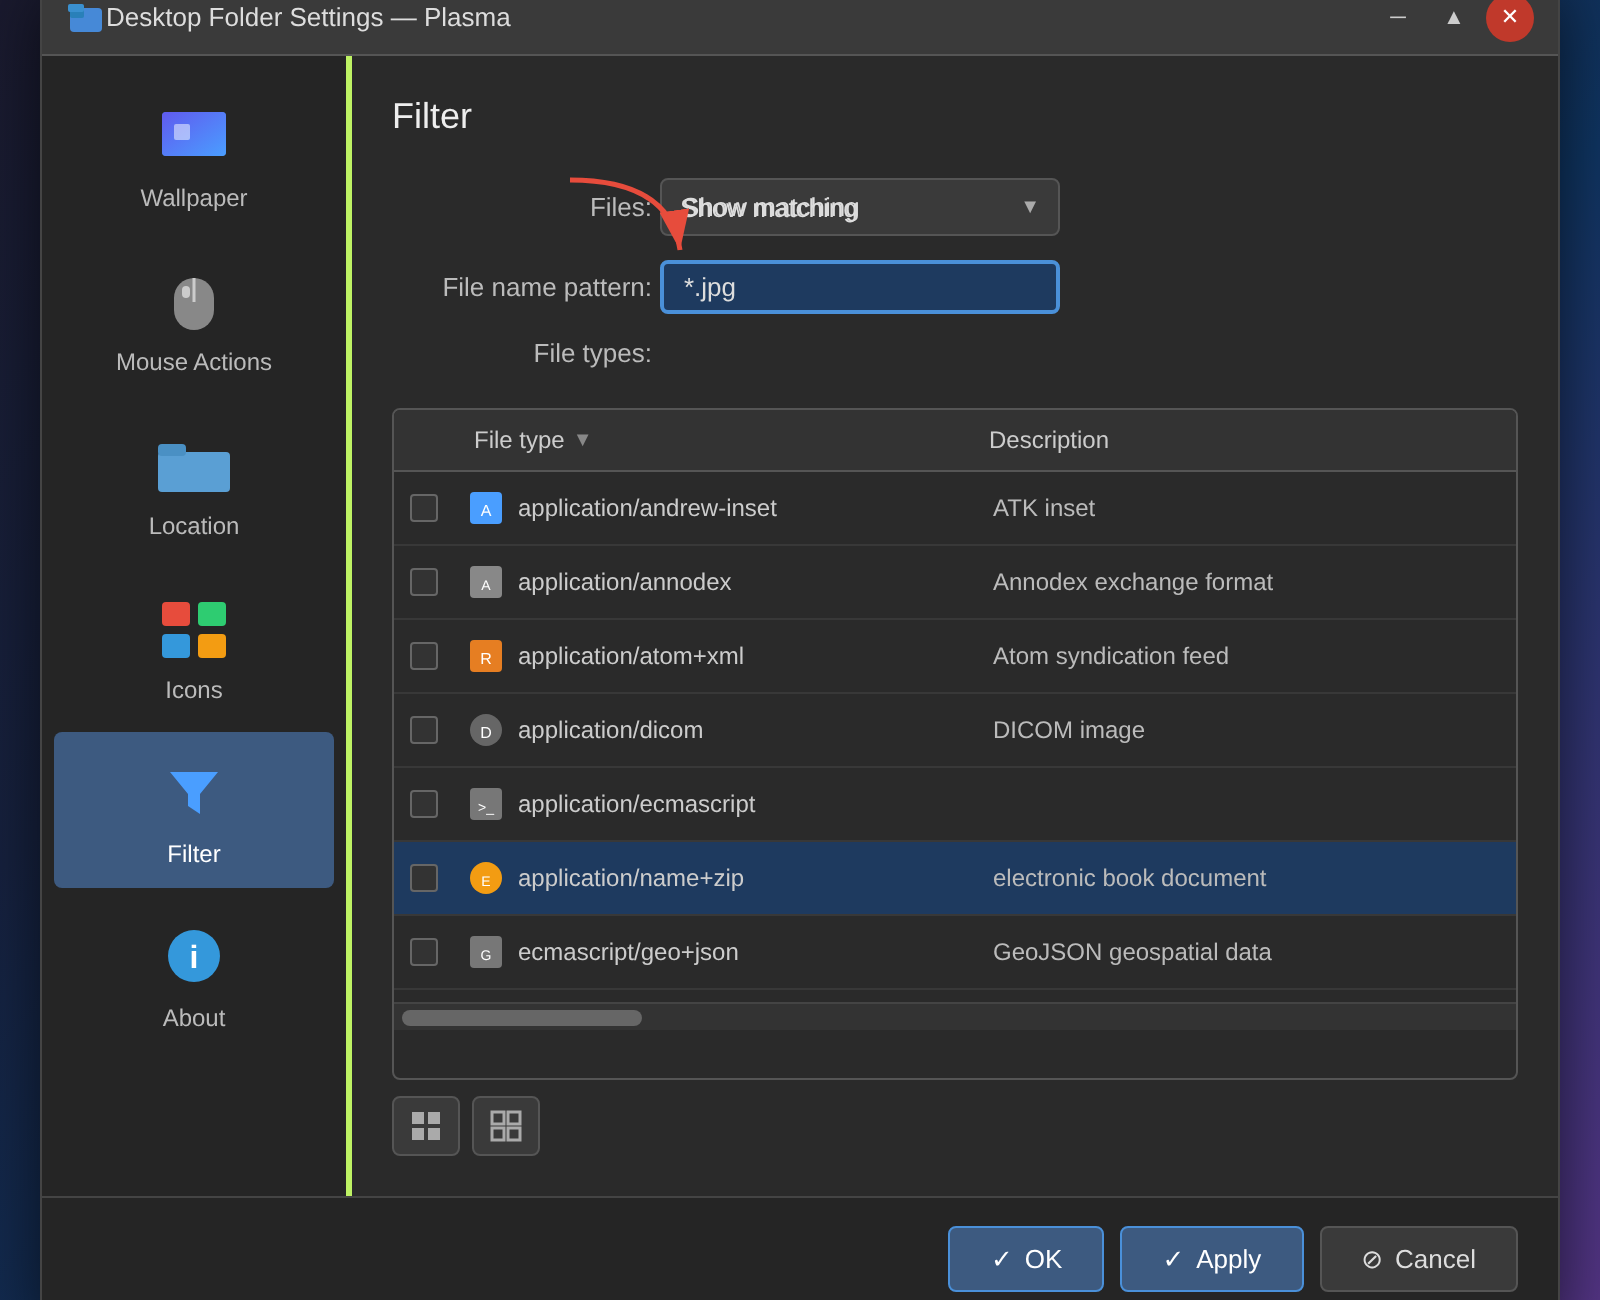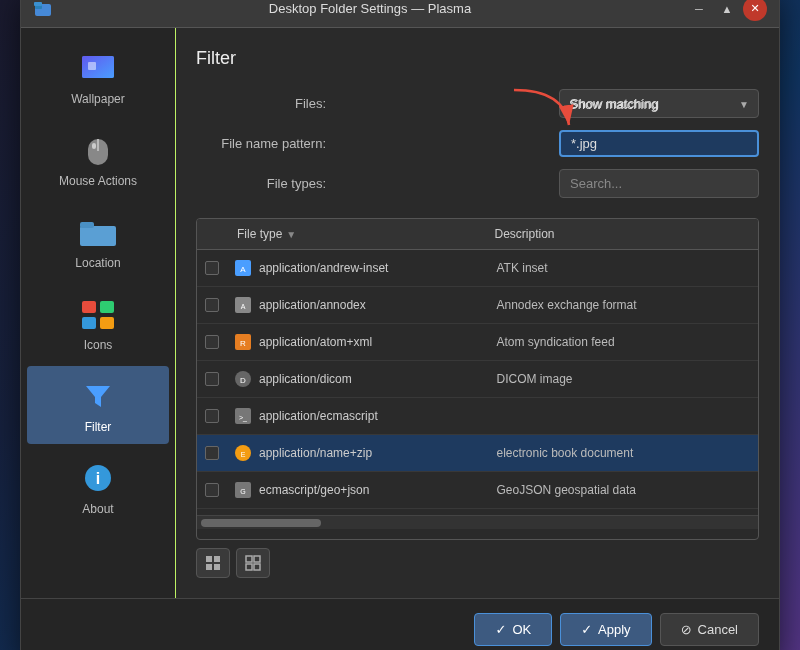--- a/index.html
+++ b/index.html
@@ -34,21 +34,21 @@
       height: 20px;
       display: flex;
       align-items: center;
       justify-content: center;
     }
     .titlebar-icon svg { width: 18px; height: 18px; }
     .titlebar-title {
       color: #ddd;
       font-size: 13px;
       flex: 1;
-      text-align: center;
+      text-align: left;
     }
     .titlebar-controls {
       display: flex;
       gap: 4px;
       align-items: center;
     }
     .title-btn {
       width: 24px;
       height: 24px;
       border-radius: 50%;
@@ -65,21 +65,21 @@
     .content-area {
       display: flex;
       height: 570px;
     }
     .sidebar {
       width: 155px;
       background: #252525;
       display: flex;
       flex-direction: column;
       padding: 8px 0;
-      border-right: 1px solid #bef264;
+      border-right: 3px solid #bef264;
     }
     .sidebar-item {
       display: flex;
       flex-direction: column;
       align-items: center;
       padding: 10px 6px;
       cursor: pointer;
       color: #bbb;
       font-size: 12px;
       gap: 4px;
@@ -107,22 +107,21 @@
     .panel-title {
       color: #eee;
       font-size: 18px;
       font-weight: 300;
       margin-bottom: 20px;
     }
     .form-row {
       display: flex;
       align-items: center;
       margin-bottom: 12px;
-      gap: 26px;
-      justify-content: space-between;
+      gap: 4px;
     }
     .form-label {
       color: #bbb;
       font-size: 13px;
       text-align: right;
       min-width: 130px;
     }
     .select-box {
       background: #3a3a3a;
       border: 1px solid #555;
@@ -446,21 +445,20 @@
               </marker>
             </defs>
             <path d="M 10,5 Q 60,5 65,40" stroke="#e74c3c" stroke-width="2.5" fill="none" marker-end="url(#arrowhead)"></path>
           </svg>
           <input type="text" class="text-input" value="*.jpg" style="">
         </div>
       </div>
 
       <div class="form-row">
         <span class="form-label">File types:</span>
-        <input type="text" class="search-input" placeholder="Search..." style="">
       </div>
 
       <div class="table-container">
         <div class="table-header">
           <div class="th-check"></div>
           <div class="th-filetype">
             <span>File type</span>
             <span style="color:#888;font-size:10px;">▼</span>
           </div>
           <div class="th-desc">Description</div>

